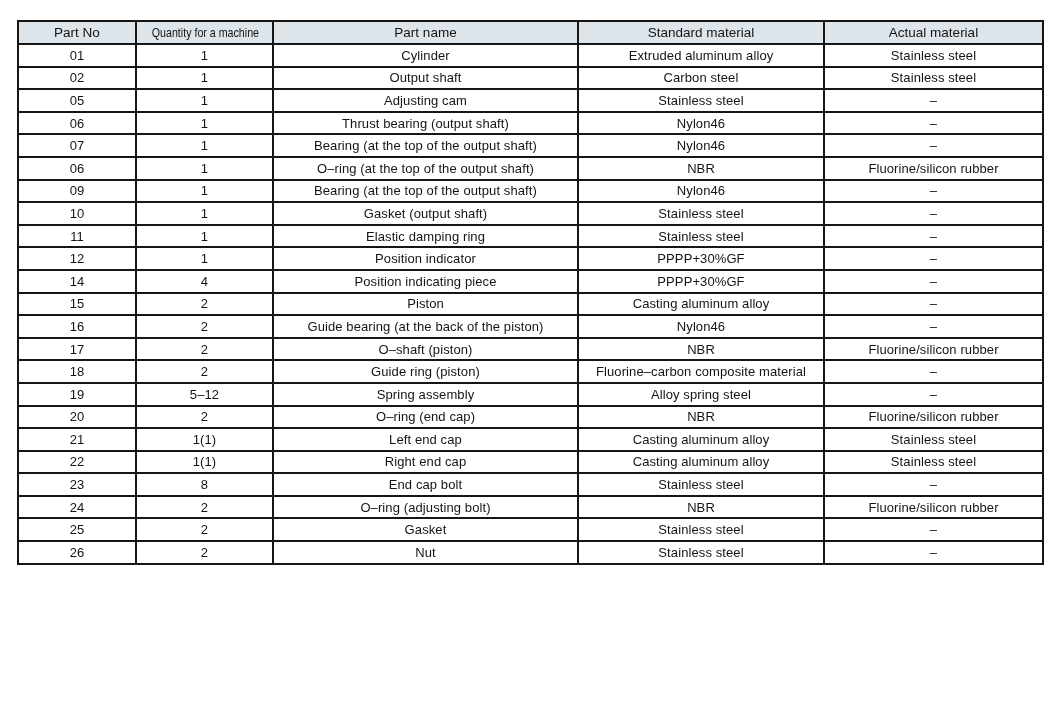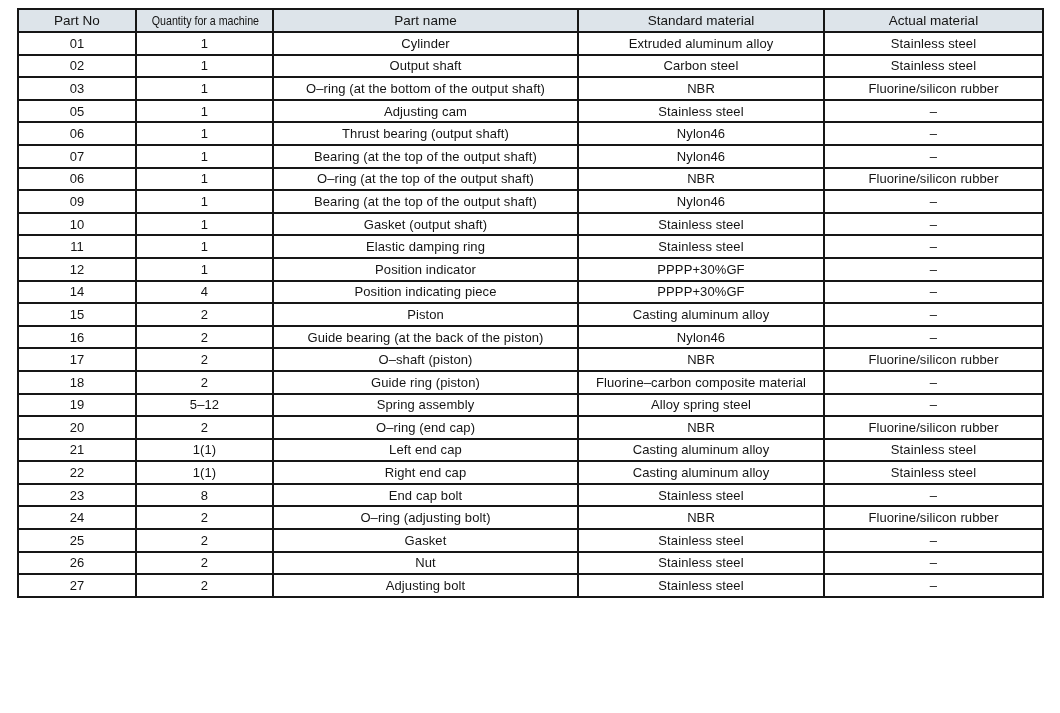--- a/index.html
+++ b/index.html
@@ -14,21 +14,21 @@
   .page {
     position: relative;
     width: 1060px;
     height: 713px;
     background: #ffffff;
     overflow: hidden;
   }
   .table-wrap {
     position: absolute;
     left: 17px;
-    top: 8px;
+    top: 20px;
   }
   table.parts {
     border-collapse: collapse;
     table-layout: fixed;
     width: 1025px;
     border: 2px solid #161616;
   }
   table.parts th,
   table.parts td {
     border: 2px solid #161616;
@@ -92,27 +92,20 @@
             <td>Stainless steel</td>
           </tr>
           <tr>
             <td>02</td>
             <td>1</td>
             <td>Output shaft</td>
             <td>Carbon steel</td>
             <td>Stainless steel</td>
           </tr>
           <tr>
-            <td>03</td>
-            <td>1</td>
-            <td>O–ring (at the bottom of the output shaft)</td>
-            <td>NBR</td>
-            <td>Fluorine/silicon rubber</td>
-          </tr>
-          <tr>
             <td>05</td>
             <td>1</td>
             <td>Adjusting cam</td>
             <td>Stainless steel</td>
             <td>–</td>
           </tr>
           <tr>
             <td>06</td>
             <td>1</td>
             <td>Thrust bearing (output shaft)</td>
@@ -242,26 +235,19 @@
             <td>25</td>
             <td>2</td>
             <td>Gasket</td>
             <td>Stainless steel</td>
             <td>–</td>
           </tr>
           <tr>
             <td>26</td>
             <td>2</td>
             <td>Nut</td>
-            <td>Stainless steel</td>
-            <td>–</td>
-          </tr>
-          <tr>
-            <td>27</td>
-            <td>2</td>
-            <td>Adjusting bolt</td>
             <td>Stainless steel</td>
             <td>–</td>
           </tr>
         </tbody>
     </table>
   </div>
 </div>
 
 </body></html>

